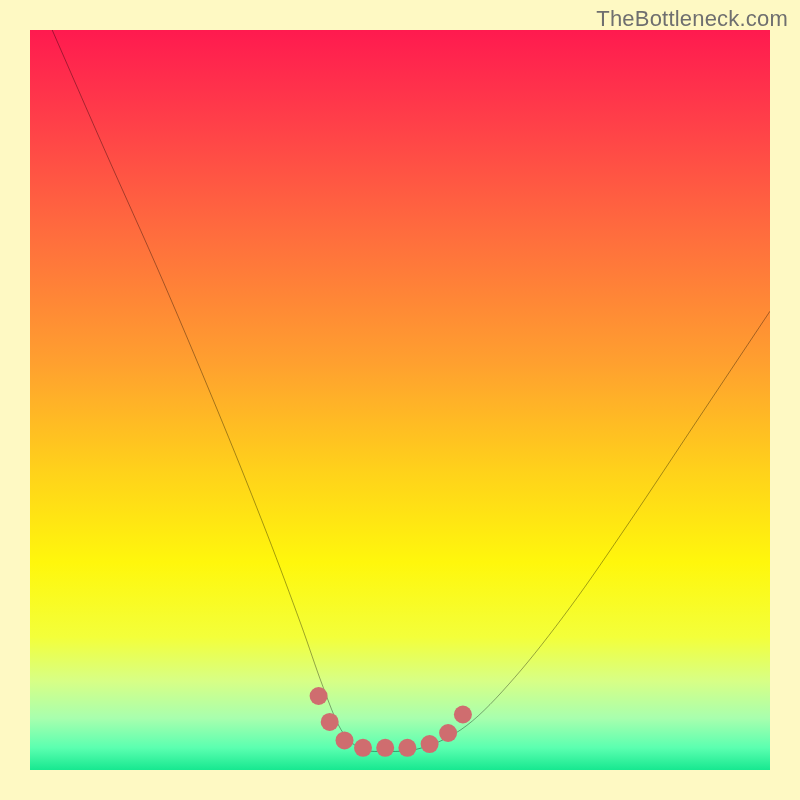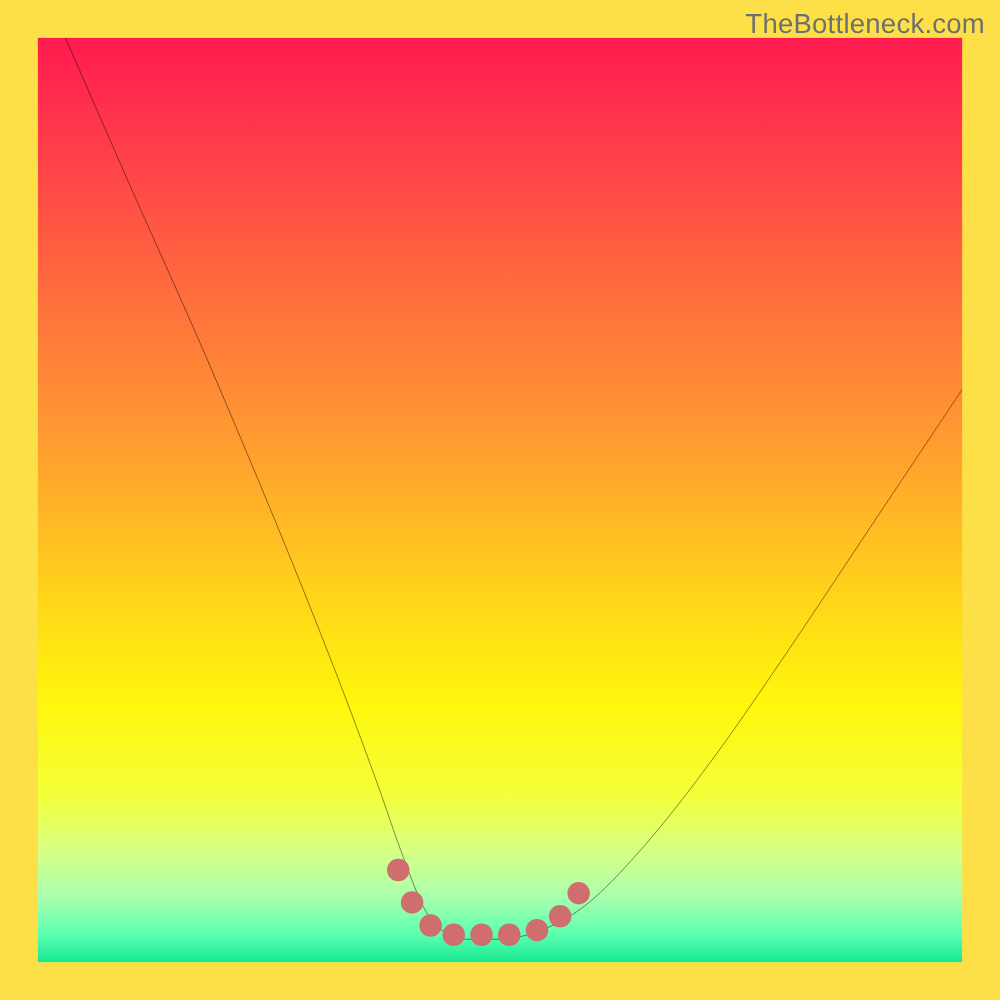--- a/index.html
+++ b/index.html
@@ -8,21 +8,21 @@
     width: 800px;
     height: 800px;
     background: #000;
     overflow: hidden;
     font-family: Arial, Helvetica, sans-serif;
   }
   .frame {
     position: relative;
     width: 800px;
     height: 800px;
-    background: #fde047;
+    background: #fef9c3;
   }
   .watermark {
     position: absolute;
     top: 6px;
     right: 12px;
     color: #6f6f6f;
     font-size: 22px;
     font-weight: 500;
     letter-spacing: 0.2px;
     z-index: 10;

